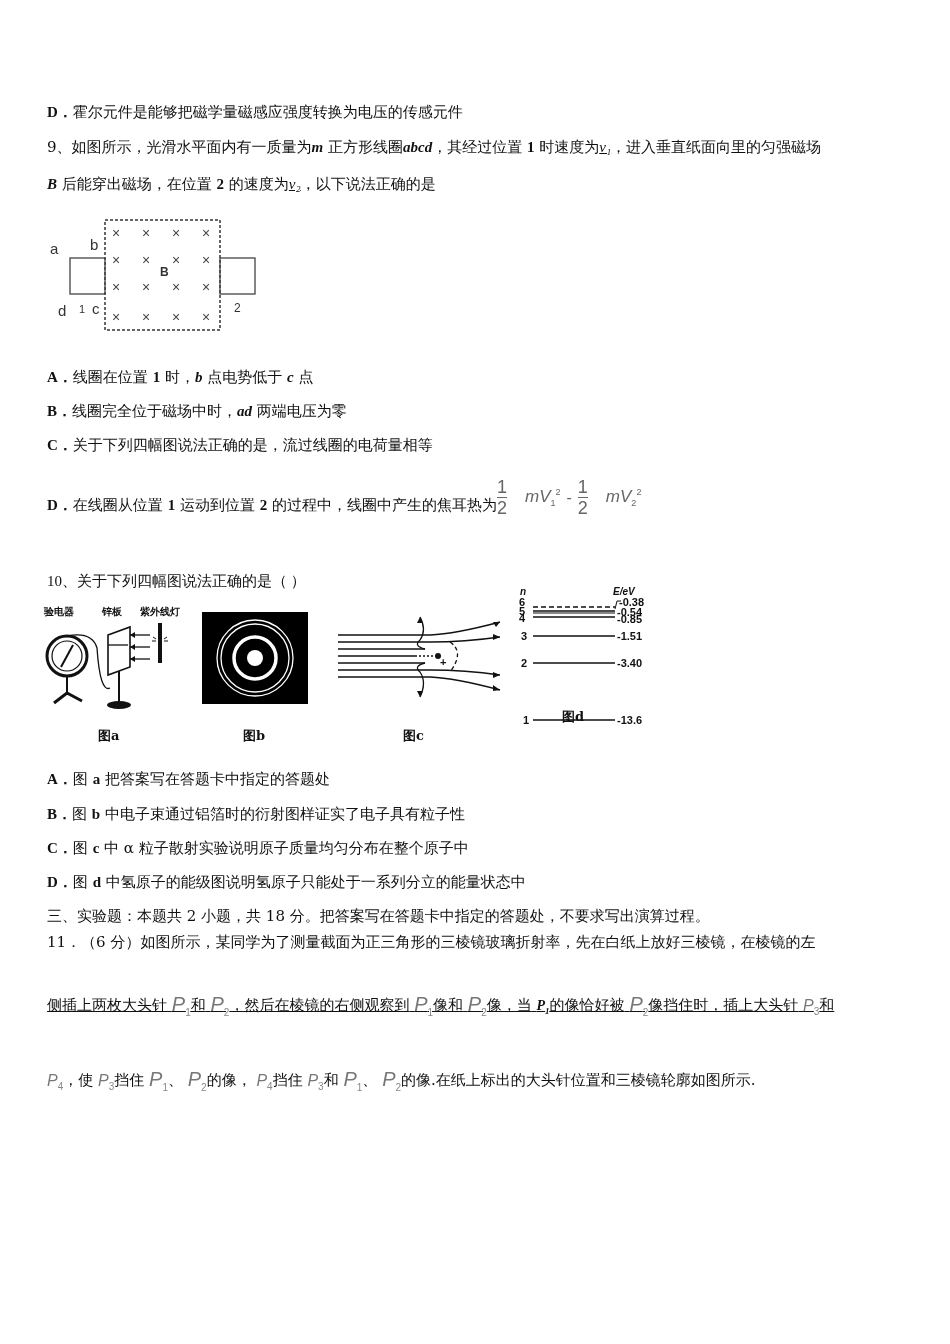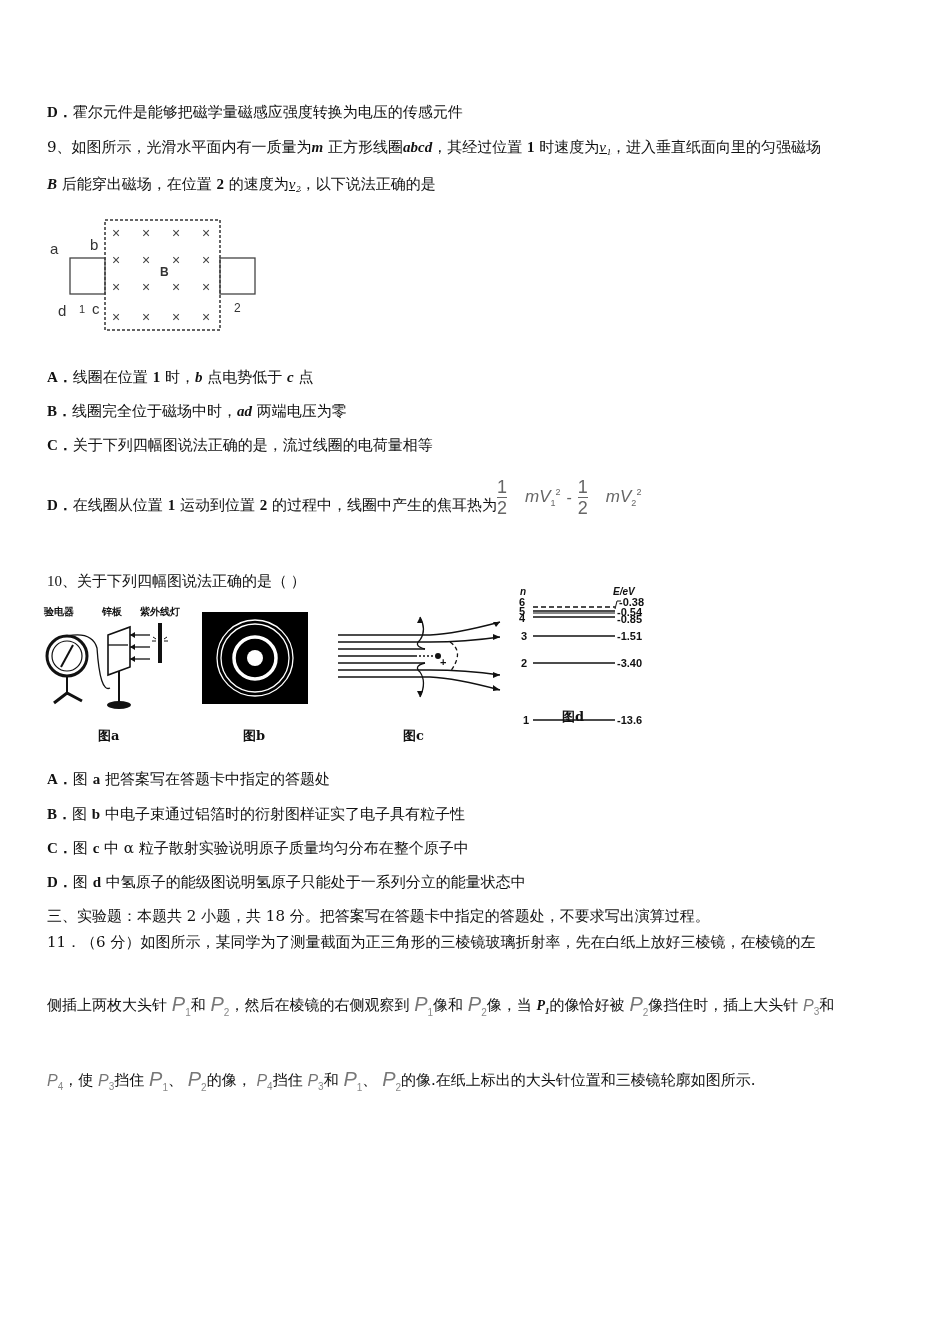--- a/index.html
+++ b/index.html
@@ -236,21 +236,21 @@
   <span class="lbl">C．</span><span>图</span>&nbsp;<span class="num">c</span>&nbsp;<span>中</span>&nbsp;<span>α</span>&nbsp;<span>粒子散射实验说明原子质量均匀分布在整个原子中</span>
 </div>
 <div class="line" style="top:872px;">
   <span class="lbl">D．</span><span>图</span>&nbsp;<span class="num">d</span>&nbsp;<span>中氢原子的能级图说明氢原子只能处于一系列分立的能量状态中</span>
 </div>
 
 <div class="line" style="top:906px;">三、实验题：本题共 2 小题，共 18 分。把答案写在答题卡中指定的答题处，不要求写出演算过程。</div>
 
 <div class="line" style="top:932px;">11．（6 分）如图所示，某同学为了测量截面为正三角形的三棱镜玻璃折射率，先在白纸上放好三棱镜，在棱镜的左</div>
 
-<div class="line" style="top:990px; line-height:26px;">
+<div class="line" style="top:990px; line-height:26px;text-decoration:underline;">
   <span>侧插上两枚大头针</span>
   <span class="pvar"><span>P</span><sub>1</sub></span><span>和</span>
   <span class="pvar"><span>P</span><sub>2</sub></span><span>，然后在棱镜的右侧观察到</span>
   <span class="pvar"><span>P</span><sub>1</sub></span><span>像和</span>
   <span class="pvar"><span>P</span><sub>2</sub></span><span>像，当</span>
   <span class="it" style="font-size:14px;"><span>P</span><sub style="font-size:9px;">1</sub></span><span>的像恰好被</span>
   <span class="pvar"><span>P</span><sub>2</sub></span><span>像挡住时，插上大头针</span>
   <span class="pvar small"><span>P</span><sub>3</sub></span><span>和</span>
 </div>
 

